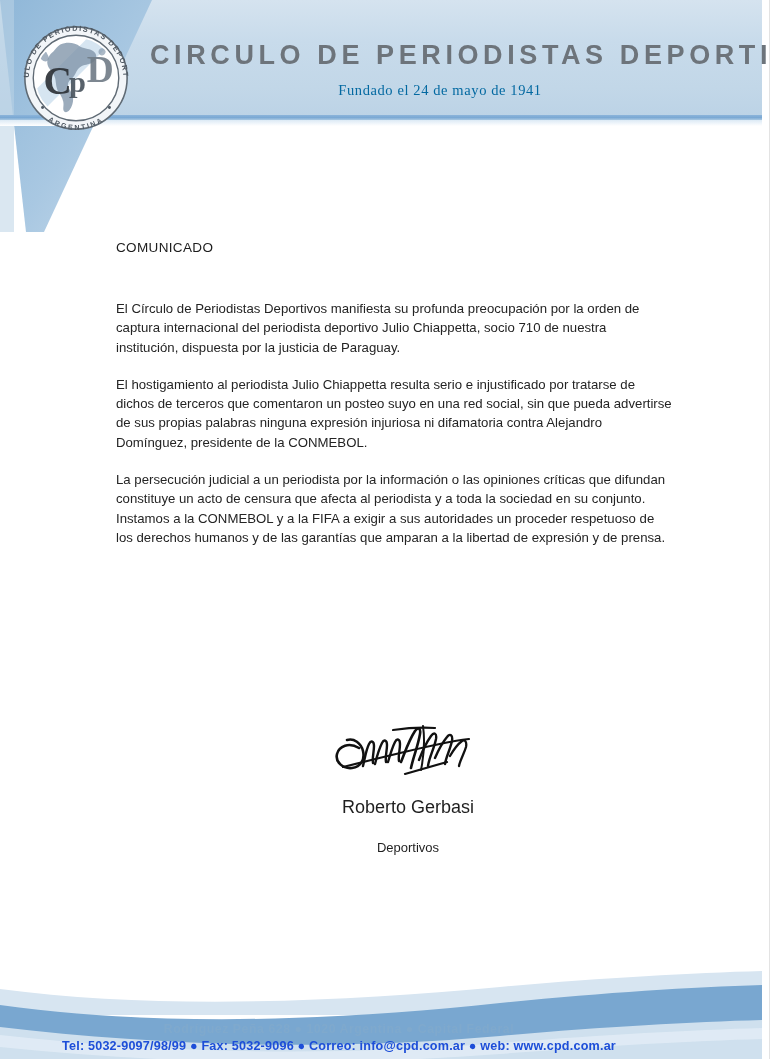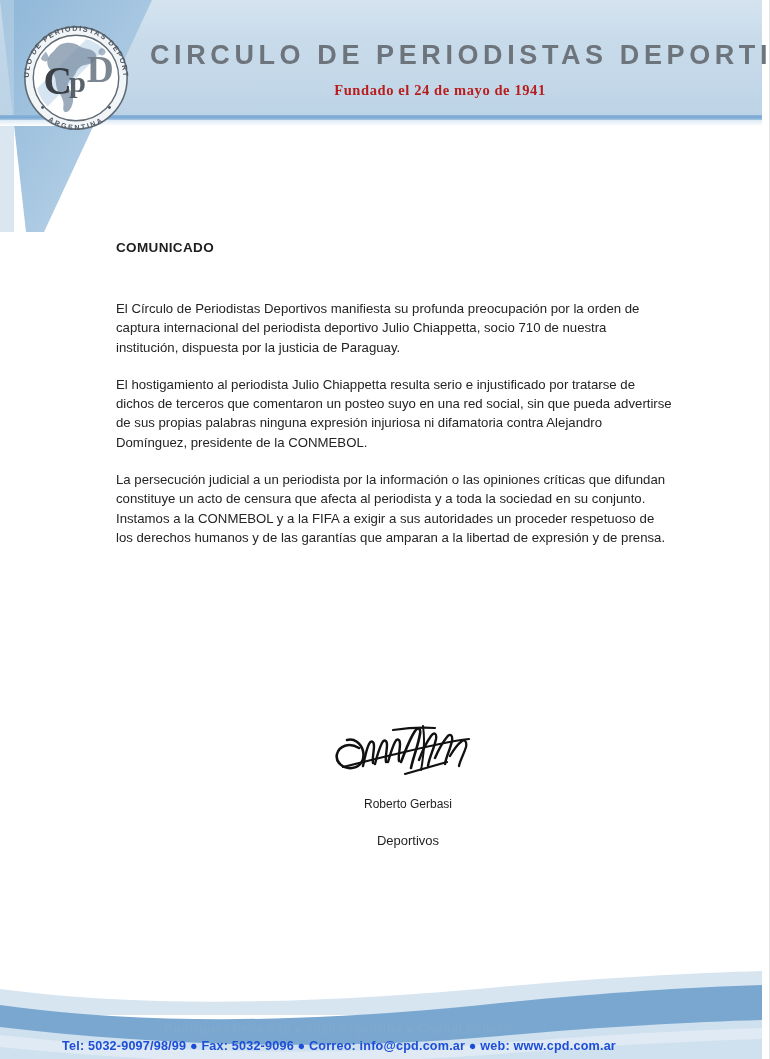--- a/index.html
+++ b/index.html
@@ -68,23 +68,23 @@
     font-size: 27px;
     font-weight: 700;
     letter-spacing: 4.6px;
     color: #6d747b;
     white-space: nowrap;
     margin: 0;
   }
   .org-founded {
     font-family: "Liberation Serif", serif;
     font-size: 14.5px;
-    font-weight: 700;
+    font-weight: 400;
     letter-spacing: 0.6px;
-    color: #b91c1c;
+    color: #0369a1;
     margin: 11px 0 8px 0;
   }
 
   
   .logo-seal {
     position: absolute;
     left: 17px;
     top: 19px;
     width: 118px;
     height: 118px;
@@ -92,21 +92,21 @@
 
   
   .doc-body {
     position: absolute;
     left: 116px;
     top: 240px;
     width: 556px;
   }
   .comunicado-heading {
     font-size: 13.5px;
-    font-weight: 700;
+    font-weight: 400;
     color: #1d1d1d;
     letter-spacing: 0.35px;
     margin: 0 0 44px 0;
   }
   .para {
     font-size: 13.2px;
     line-height: 19.3px;
     color: #242424;
     margin: 0 0 18px 0;
     text-align: left;
@@ -121,21 +121,21 @@
     width: 242px;
     text-align: center;
   }
   .signature-mark {
     width: 170px;
     height: 62px;
     margin: 0 auto;
     display: block;
   }
   .signer-name {
-    font-size: 12px;
+    font-size: 18px;
     color: #1f1f1f;
     margin: 13px 0 0 0;
   }
   .signer-role {
     font-size: 13px;
     color: #1f1f1f;
     margin: 22px 0 0 0;
   }
 
   

